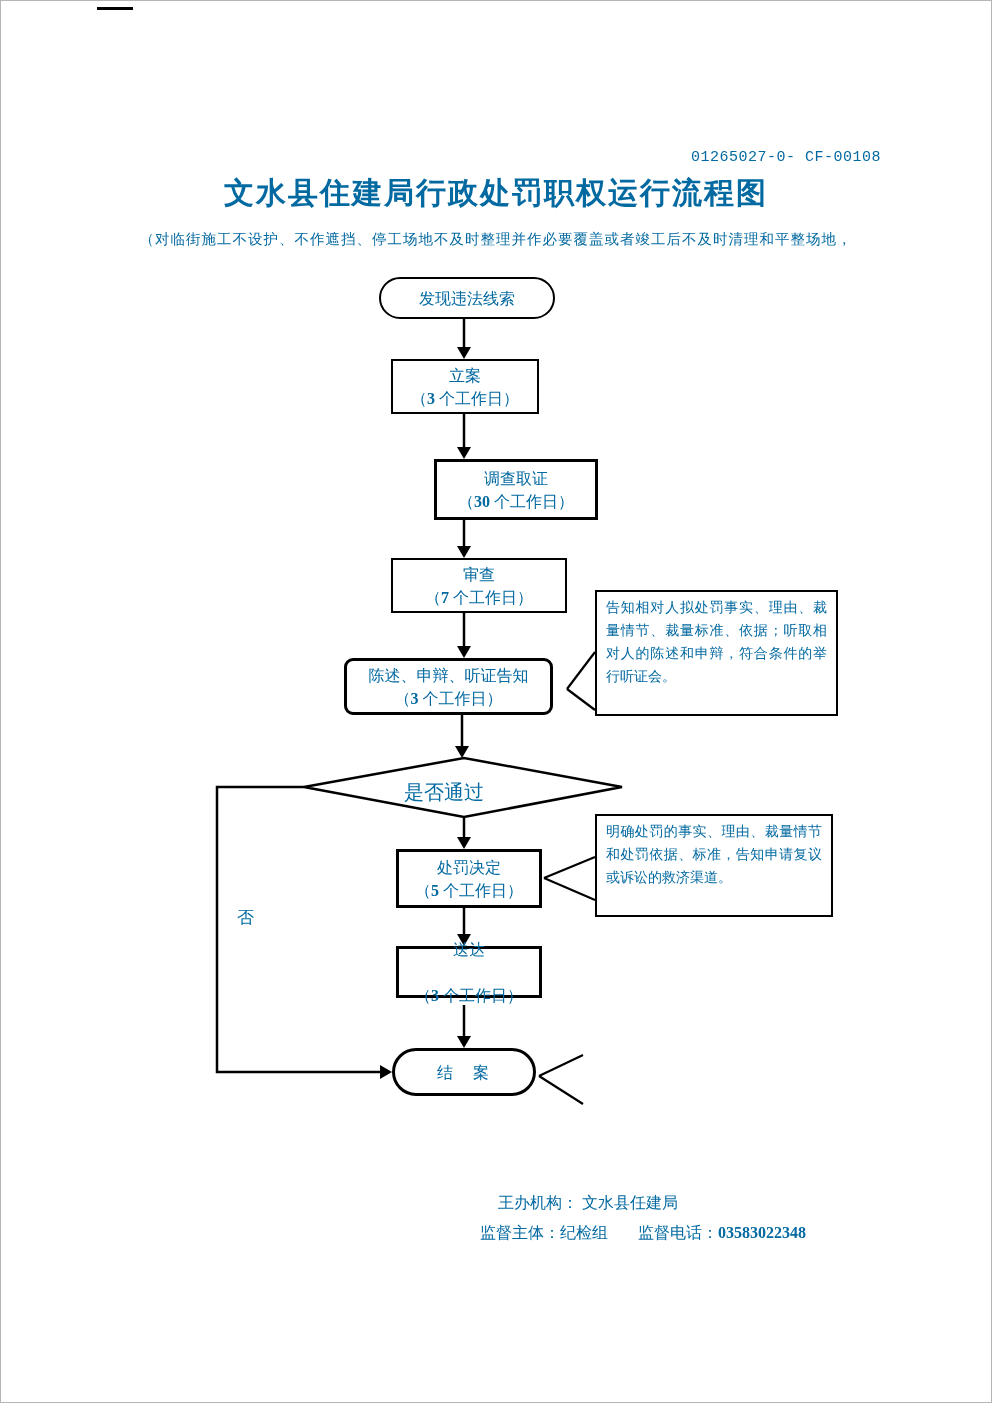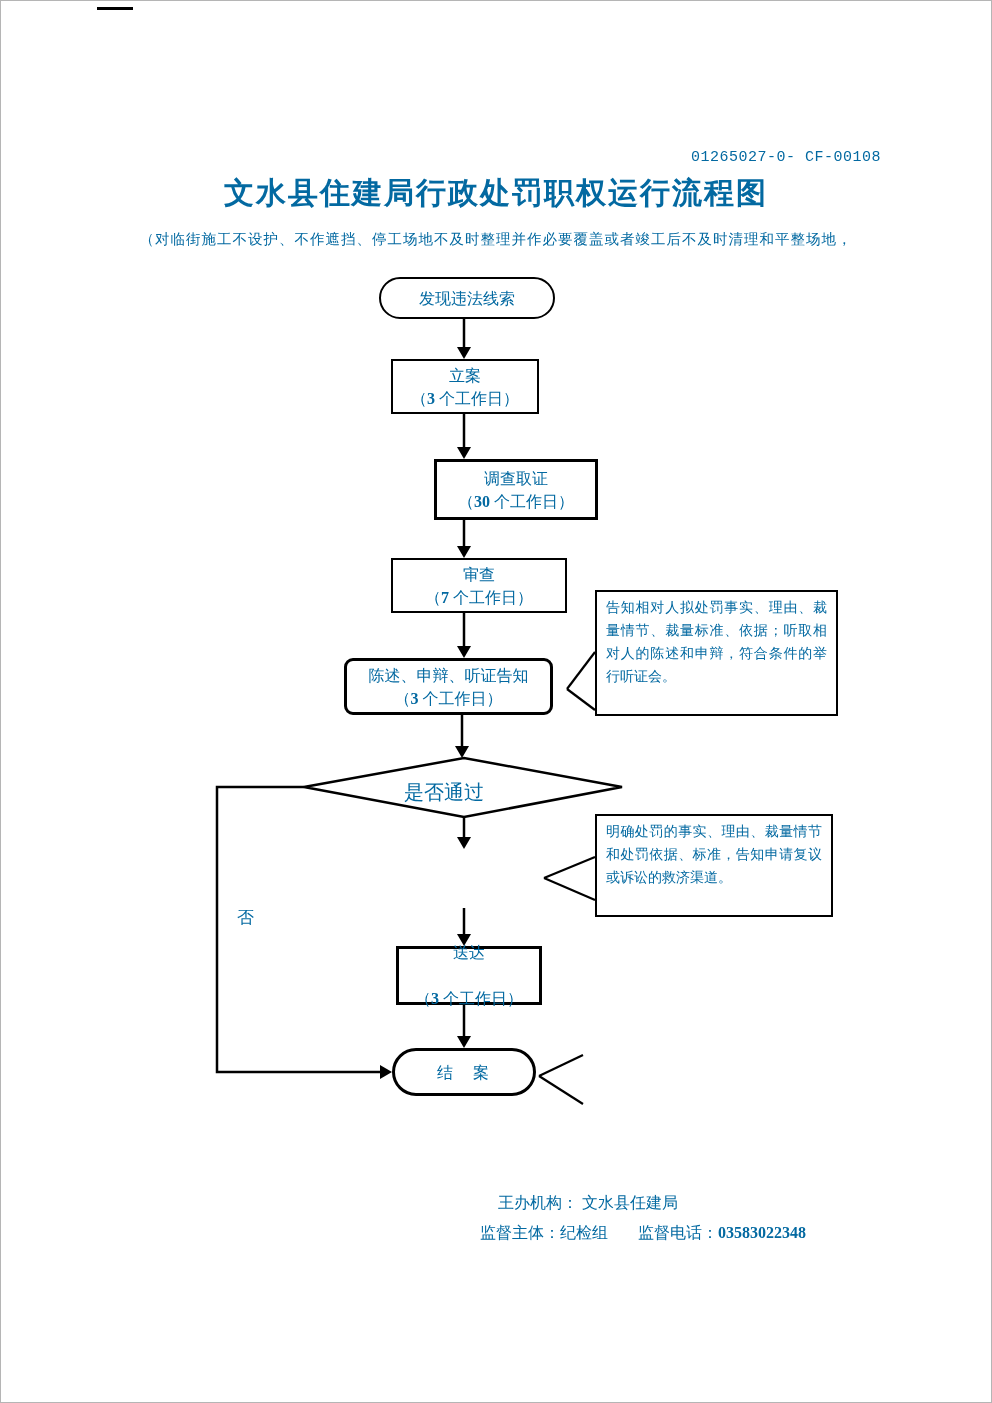--- a/index.html
+++ b/index.html
@@ -38,21 +38,21 @@
     text-align:center;font-size:16px;line-height:23px;box-sizing:border-box;
   }
   .box .num{font-weight:bold;}
   .thick{border-width:3px;}
   .oval-start{left:378px;top:276px;width:176px;height:42px;border-radius:22px;}
   .b-s1{left:390px;top:358px;width:148px;height:55px;}
   .b-s2{left:385px;top:458px;width:164px;height:61px;margin-left:48px;}
   .b-s3{left:390px;top:557px;width:176px;height:55px;}
   .b-s4{left:343px;top:657px;width:209px;height:57px;border-radius:9px;}
   .b-s5{left:395px;top:848px;width:146px;height:59px;}
-  .b-s6{left:395px;top:945px;width:146px;height:59px;gap:23px;}
+  .b-s6{left:395px;top:945px;width:146px;height:52px;gap:23px;}
   .oval-end{left:391px;top:1047px;width:144px;height:48px;border-radius:26px;letter-spacing:2px;}
   .dec-label{
     position:absolute;left:403px;top:778px;width:120px;
     text-align:left;font-size:20px;
   }
   .no-label{position:absolute;left:236px;top:905px;font-size:17px;}
   .note{
     position:absolute;border:2px solid #000;background:#fff;
     font-size:14px;text-align:justify;box-sizing:border-box;
     padding:4px 9px 0 9px;
@@ -140,20 +140,24 @@
   </div>
 
   <div class="box thick b-s4">
     <span>陈述、申辩、听证告知</span>
     <span><span>（</span><span class="num">3</span><span> 个工作日）</span></span>
   </div>
 
   <div class="dec-label">是否通过</div>
   <div class="no-label">否</div>
 
+  <div class="box thick b-s5">
+    <span>处罚决定</span>
+    <span><span>（</span><span class="num">5</span><span> 个工作日）</span></span>
+  </div>
 
   <div class="box thick b-s6">
     <span>送达</span>
     <span><span>（</span><span class="num">3</span><span> 个工作日）</span></span>
   </div>
 
   <div class="box thick oval-end">
     <span>结　案</span>
   </div>
 

